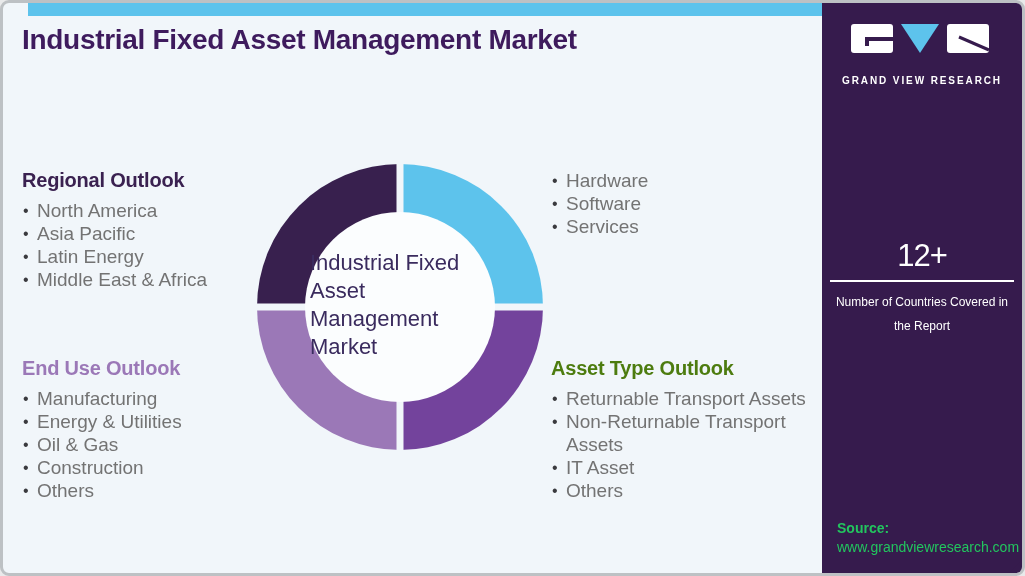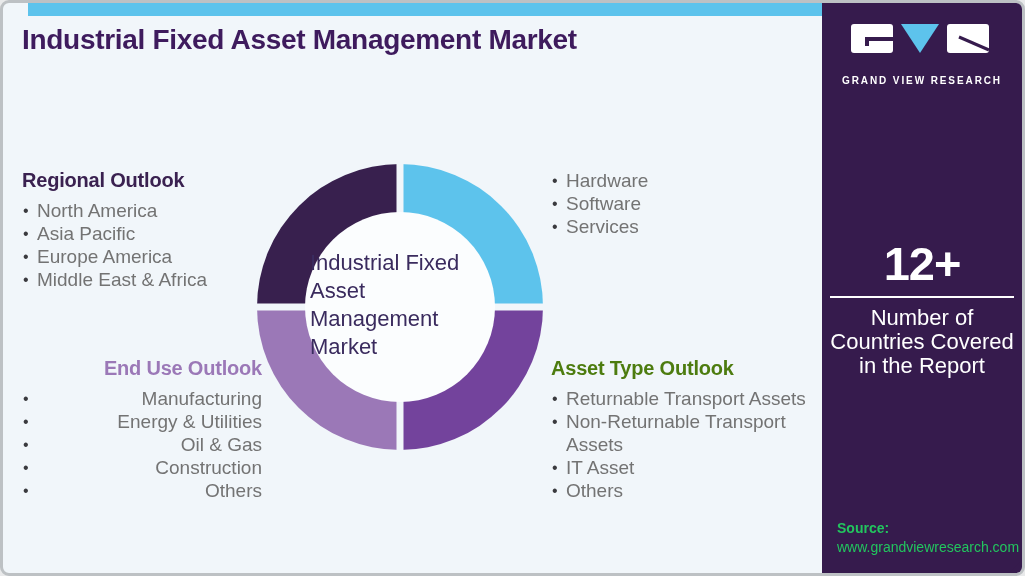--- a/index.html
+++ b/index.html
@@ -48,23 +48,23 @@
     position:absolute; right:0; bottom:0; width:13px; height:13px;
     background:#361B4D;
     clip-path: polygon(100% 0, 100% 100%, 0 100%);
   }
   .logo { position:absolute; top:20px; left:0; width:100%; text-align:center; }
   .logo-text {
     margin-top:16px; color:#ffffff; font-size:10px; font-weight:bold;
     letter-spacing:1.9px; white-space:nowrap;
   }
   .stat { position:absolute; top:237px; left:0; width:100%; text-align:center; color:#ffffff; }
-  .stat-value { font-size:47px; font-weight:bold; line-height:1; letter-spacing:-1px; }
+  .stat-value { font-size:31px; font-weight:normal; line-height:1; letter-spacing:-1px; }
   .stat-divider { width:184px; border:none; border-top:2px solid #ffffff; margin:9px auto 8px auto; }
-  .stat-label { font-size:22px; line-height:24px; width:188px; margin:0 auto; }
+  .stat-label { font-size:12px; line-height:24px; width:188px; margin:0 auto; }
   .source { position:absolute; left:15px; bottom:16px; color:#22c55e; }
   .source-label { font-size:14px; font-weight:bold; line-height:19px; }
   .source-url { font-size:14px; line-height:19px; }
 </style>
 </head>
 <body>
 
 <div class="stage">
   <div class="card">
 
@@ -72,34 +72,34 @@
 
     <div class="header">
       <div class="title">Industrial Fixed Asset Management Market</div>
     </div>
 
     <section class="outlook" style="left:19px; top:166px;">
       <h2 style="color: rgb(58, 33, 80);">Regional Outlook</h2>
       <ul>
         <li>North America</li>
         <li>Asia Pacific</li>
-        <li>Europe America</li>
+        <li>Latin Energy</li>
         <li>Middle East &amp; Africa</li>
       </ul>
     </section>
 
     <section class="outlook" style="left:548px; top:166px;">
       <ul>
         <li>Hardware</li>
         <li>Software</li>
         <li>Services</li>
       </ul>
     </section>
 
-    <section class="outlook" style="left:19px; top:354px;text-align:right;">
+    <section class="outlook" style="left:19px; top:354px;">
       <h2 style="color: rgb(155, 120, 183);">End Use Outlook</h2>
       <ul>
         <li>Manufacturing</li>
         <li>Energy &amp; Utilities</li>
         <li>Oil &amp; Gas</li>
         <li>Construction</li>
         <li>Others</li>
       </ul>
     </section>
 

